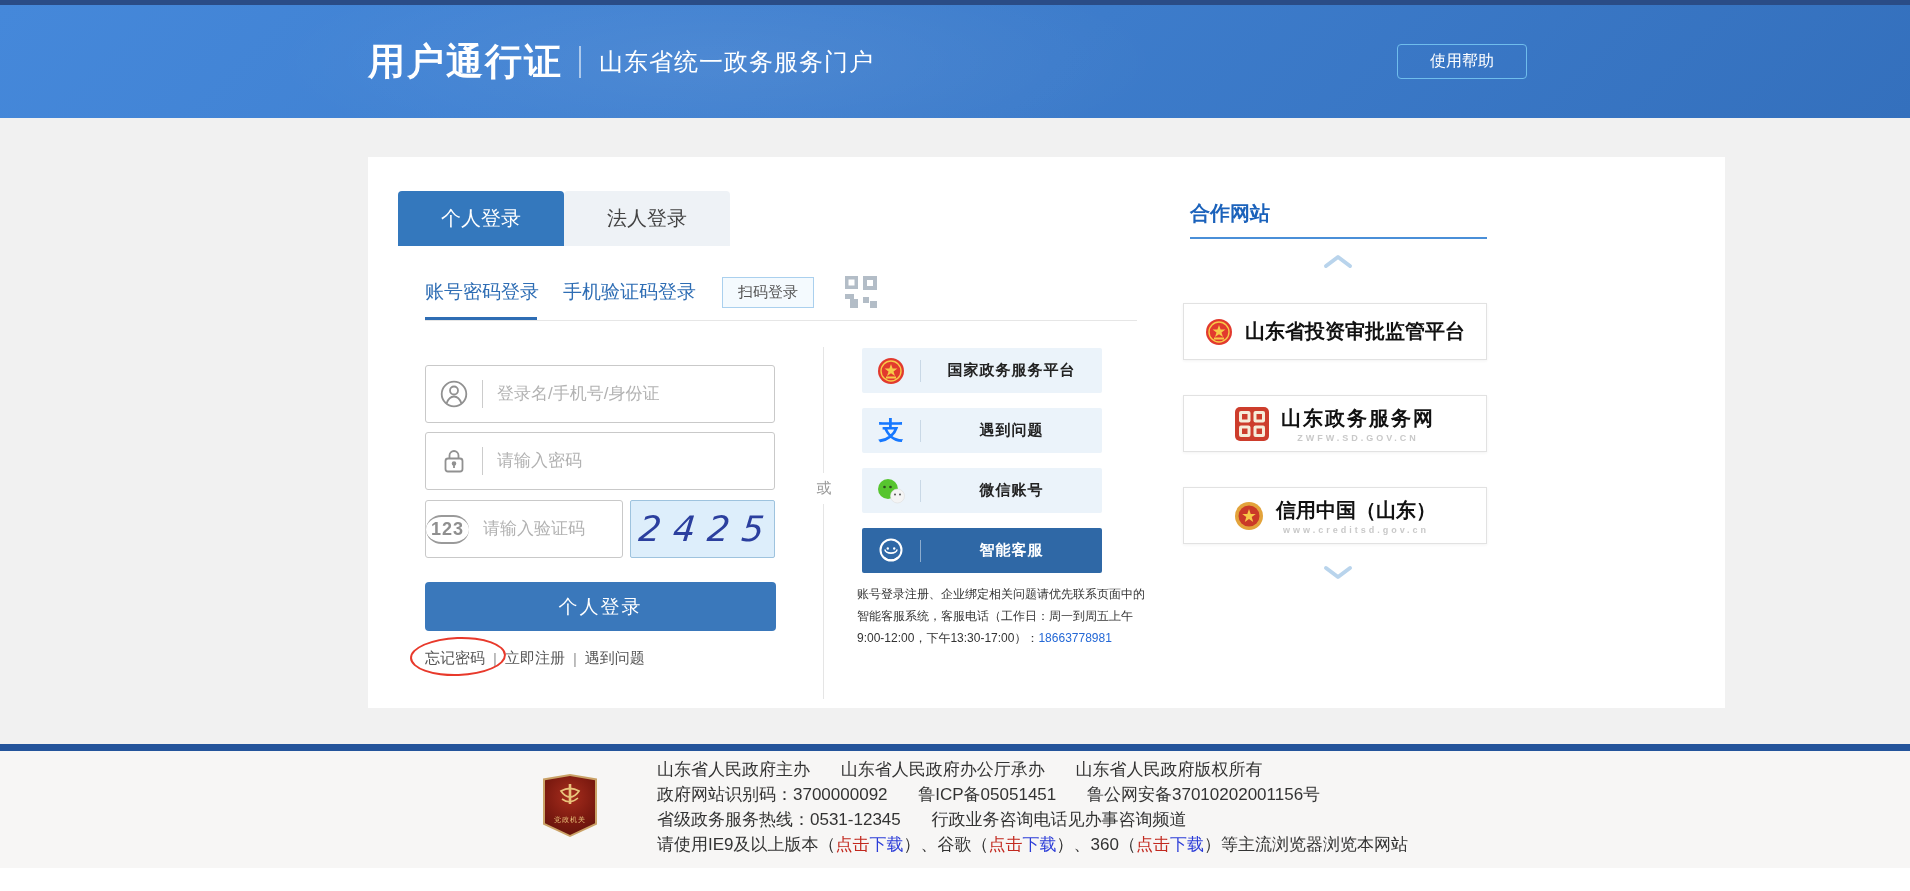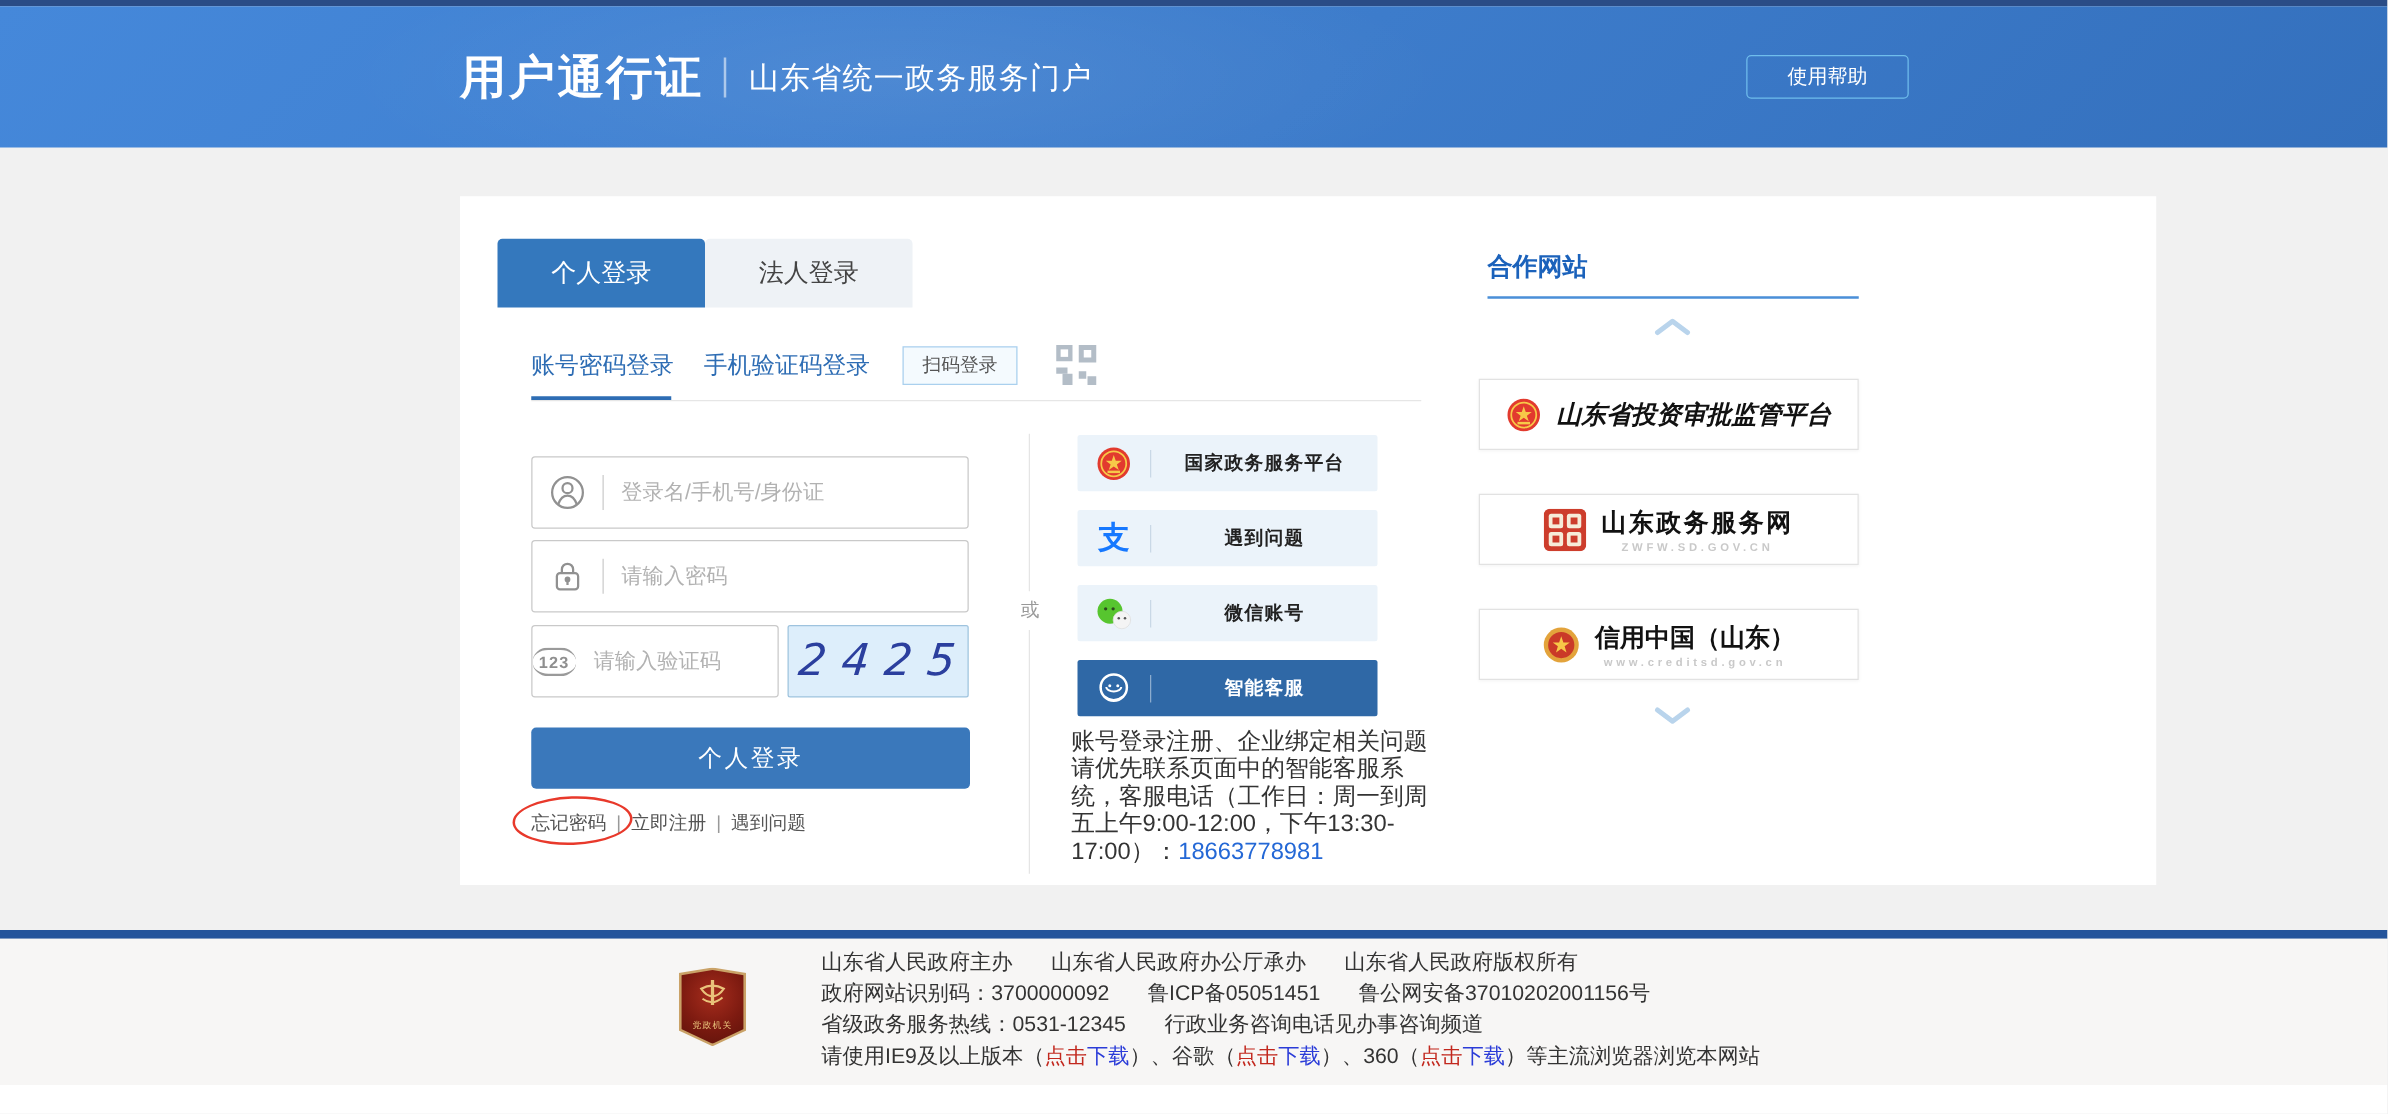--- a/index.html
+++ b/index.html
@@ -37,21 +37,21 @@
   .methods-line { position:absolute; left:57px; top:163px; width:712px; height:1px; background:#e6e6e6; }
   .method-underline { position:absolute; left:57px; top:160px; width:112px; height:3px; background:#2e6db4; }
 
   .field { position:absolute; left:57px; width:350px; height:58px; border:1px solid #c9c9c9;
            border-radius:3px; background:#fff; display:flex; align-items:center; }
   .field-icon { width:56px; display:flex; align-items:center; justify-content:center; }
   .field-sep { width:1px; height:28px; background:#ccc; }
   .field input { flex:1; height:100%; border:none; outline:none; font-size:17px; color:#333;
                  padding-left:14px; background:transparent; font-family:inherit; }
   .field input::placeholder { color:#b2b2b2; }
-  .num-icon { font-size:13px; font-weight:bold; color:#8f8f8f; border-top:2px solid #9a9a9a;
+  .num-icon { font-size:18px; font-weight:bold; color:#8f8f8f; border-top:2px solid #9a9a9a;
               border-bottom:2px solid #9a9a9a; border-radius:40%/55%; padding:2px 5px; letter-spacing:1px; }
 
   .captcha-box { position:absolute; left:262px; top:343px; width:145px; height:58px;
                  background:#ddeefb; border:1px solid #9ec3de; border-radius:2px;
                  display:flex; align-items:center; justify-content:center; cursor:pointer; }
   .captcha-text { font-size:35px; color:#2b3f9e; font-style:italic; letter-spacing:12px;
                   transform:skewX(-6deg); padding-left:10px; font-family:"DejaVu Sans",sans-serif; }
 
   .login-btn { position:absolute; left:57px; top:425px; width:351px; height:49px; background:#3a78bb;
                border:none; border-radius:4px; color:#fff; font-size:19px; letter-spacing:2px; cursor:pointer; }
@@ -69,21 +69,21 @@
   .tp-btn { position:absolute; left:494px; width:240px; height:45px; background:#ebf3fa; border-radius:2px;
             display:flex; align-items:center; cursor:pointer; }
   .tp-icon { width:58px; display:flex; align-items:center; justify-content:center; line-height:0; }
   .tp-sep { width:1px; height:22px; background:#c9d8e6; }
   .tp-label { flex:1; text-align:center; font-size:15px; font-weight:600; color:#222; letter-spacing:1px; }
   .tp-btn.active { background:#2f68a6; }
   .tp-btn.active .tp-label { color:#fff; }
   .tp-btn.active .tp-sep { background:rgba(255,255,255,.45); }
   .alipay-glyph { color:#1678ff; font-size:25px; font-weight:bold; line-height:1; }
 
-  .note { position:absolute; left:489px; top:426px; width:290px; font-size:19px; line-height:22px; color:#333; }
+  .note { position:absolute; left:489px; top:426px; width:290px; font-size:12px; line-height:22px; color:#333; }
   .note .phone { color:#2468d6; cursor:pointer; }
 
   
   .partners-title { position:absolute; left:822px; top:43px; font-size:20px; font-weight:bold; color:#1b62bb; }
   .partners-underline { position:absolute; left:822px; top:80px; width:297px; height:2px; background:#4a8fd8; }
   .chevron { position:absolute; left:955px; line-height:0; cursor:pointer; }
   .partner-card { position:absolute; left:815px; width:304px; height:57px; background:#fff;
                   border:1px solid #e2e2e2; box-shadow:0 1px 3px rgba(0,0,0,.05);
                   display:flex; align-items:center; justify-content:center; cursor:pointer; }
   .partner-card .p-icon { margin-right:12px; line-height:0; }
@@ -259,21 +259,21 @@
 
   <div class="partners-title">合作网站</div>
   <div class="partners-underline"></div>
 
   <div class="chevron" style="top:97px;">
     <svg width="30" height="15" viewBox="0 0 30 15">
       <path d="M3 12 L15 3 L27 12" fill="none" stroke="#b9d4ec" stroke-width="4" stroke-linecap="round" stroke-linejoin="round"></path>
     </svg>
   </div>
 
-  <div class="partner-card" style="top:146px;font-style:italic;">
+  <div class="partner-card" style="top:146px;">
     <div class="p-icon">
       <svg width="28" height="28" viewBox="0 0 28 28">
         <circle cx="14" cy="14" r="13" fill="#e23a2e"></circle>
         <circle cx="14" cy="14" r="10" fill="none" stroke="#f7c948" stroke-width="1.4"></circle>
         <polygon points="14,7 15.6,11.6 20.4,11.6 16.5,14.5 18,19 14,16.2 10,19 11.5,14.5 7.6,11.6 12.4,11.6" fill="#f7c948"></polygon>
         <rect x="9" y="19.5" width="10" height="2" fill="#f7c948"></rect>
       </svg>
     </div>
     <div class="p-text">
       <div class="p-name">山东省投资审批监管平台</div>

